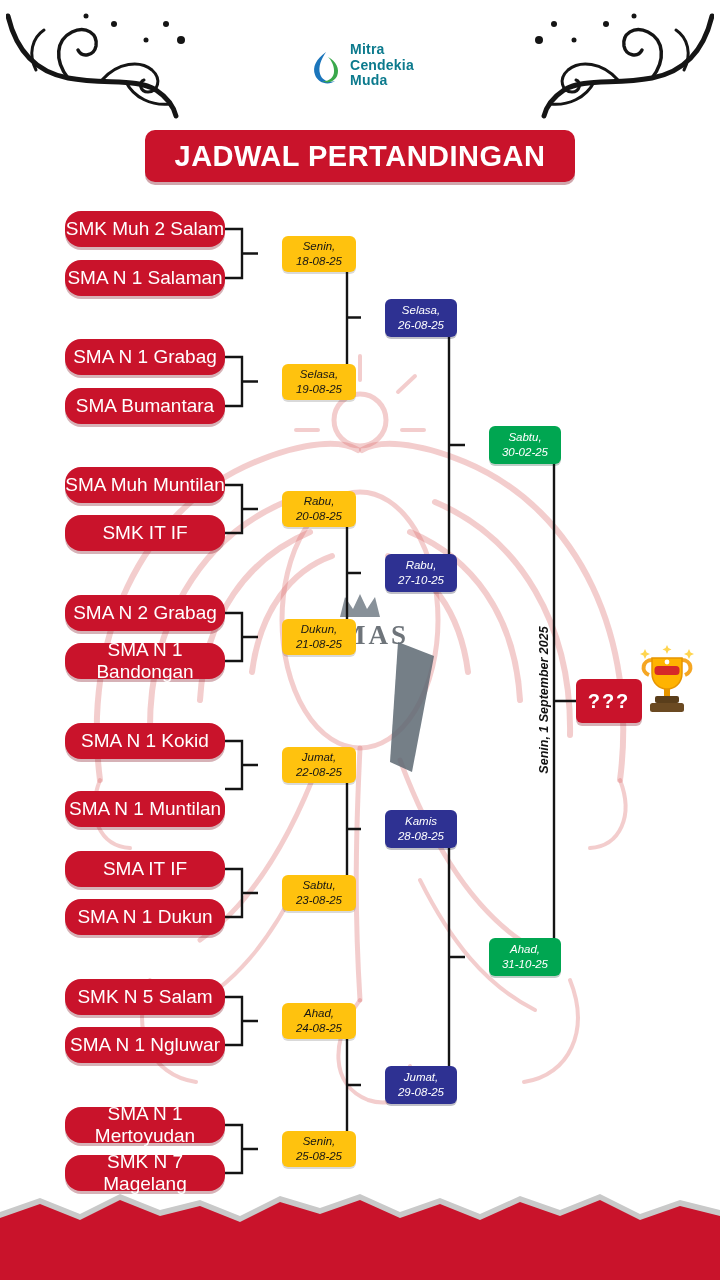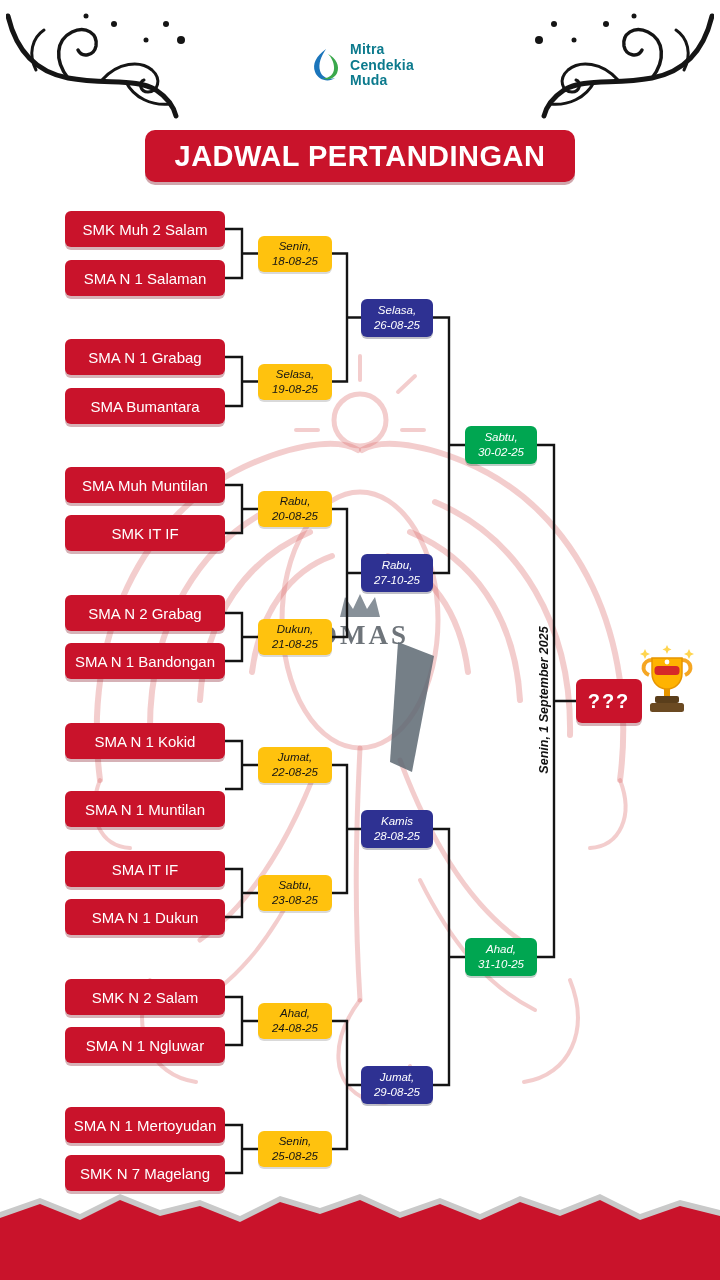--- a/index.html
+++ b/index.html
@@ -11,38 +11,38 @@
     font-family:"Liberation Sans", sans-serif;
   }
   .layer{position:absolute;inset:0;width:720px;height:1280px;}
   .watermark{z-index:1;}
   .connectors{z-index:2;}
   
   .orn{position:absolute;top:10px;z-index:3;}
   .orn.left{left:6px;}
   .orn.right{right:6px;transform:scaleX(-1);}
   
-  .logo{position:absolute;top:42px;left:50%;transform:translateX(-50%);display:flex;align-items:center;gap:4px;z-index:3;}
+  .logo{position:absolute;top:42px;left:50%;transform:translateX(-50%);display:flex;align-items:flex-end;gap:4px;z-index:3;}
   .logo-text{color:var(--teal);font-weight:700;font-size:14px;line-height:1.12;letter-spacing:.2px;}
   
   .title-banner{
     position:absolute;left:145px;top:130px;width:430px;height:52px;background:var(--red);
     border-radius:10px;display:flex;align-items:center;justify-content:center;color:#fff;
     font-weight:800;font-size:29px;letter-spacing:.5px;z-index:3;box-shadow:0 3px 0 rgba(120,0,16,.35);
   }
   
   .team{
     position:absolute;left:65px;width:160px;height:36px;background:var(--red);color:#fff;
-    border-radius:6px;display:flex;align-items:center;justify-content:center;font-size:15px;
+    border-radius:16px;display:flex;align-items:center;justify-content:center;font-size:19px;
     font-weight:500;z-index:3;box-shadow:0 3px 0 rgba(120,0,16,.3);text-align:center;
   }
   .date{
     position:absolute;width:74px;height:36px;border-radius:6px;display:flex;flex-direction:column;
     align-items:center;justify-content:center;font-style:italic;font-size:11.5px;line-height:1.3;
-    z-index:3;font-weight:500;text-align:left;
+    z-index:3;font-weight:500;text-align:left;margin-left:24px;
   }
   .date.r1{left:258px;background:var(--yellow);color:#151515;box-shadow:0 2px 0 rgba(0,0,0,.15);}
   .date.r2{left:361px;width:72px;height:38px;background:var(--blue);color:#fff;box-shadow:0 2px 0 rgba(0,0,30,.25);}
   .date.r3{left:465px;width:72px;height:38px;background:var(--green);color:#fff;box-shadow:0 2px 0 rgba(0,60,30,.25);}
   .final-box{
     position:absolute;left:576px;top:679px;width:66px;height:44px;background:var(--red);border-radius:6px;
     color:#fff;display:flex;align-items:center;justify-content:center;font-weight:800;font-size:20px;
     letter-spacing:2px;z-index:3;box-shadow:0 3px 0 rgba(120,0,16,.3);
   }
   .final-label{
@@ -169,21 +169,21 @@
 <div class="team" style="top:339px">SMA N 1 Grabag</div>
 <div class="team" style="top:388px">SMA Bumantara</div>
 <div class="team" style="top:467px">SMA Muh Muntilan</div>
 <div class="team" style="top:515px">SMK IT IF</div>
 <div class="team" style="top:595px">SMA N 2 Grabag</div>
 <div class="team" style="top:643px">SMA N 1 Bandongan</div>
 <div class="team" style="top:723px">SMA N 1 Kokid</div>
 <div class="team" style="top:791px">SMA N 1 Muntilan</div>
 <div class="team" style="top:851px">SMA IT IF</div>
 <div class="team" style="top:899px">SMA N 1 Dukun</div>
-<div class="team" style="top:979px">SMK N 2 Salam</div>
+<div class="team" style="top:979px">SMK N 5 Salam</div>
 <div class="team" style="top:1027px">SMA N 1 Ngluwar</div>
 <div class="team" style="top:1107px">SMA N 1 Mertoyudan</div>
 <div class="team" style="top:1155px">SMK N 7 Magelang</div>
 
 <div class="date r1" style="top:236px">
   <span>Senin,</span>
   <span>18-08-25</span>
 </div>
 <div class="date r1" style="top:364px">
   <span>Selasa,</span>

